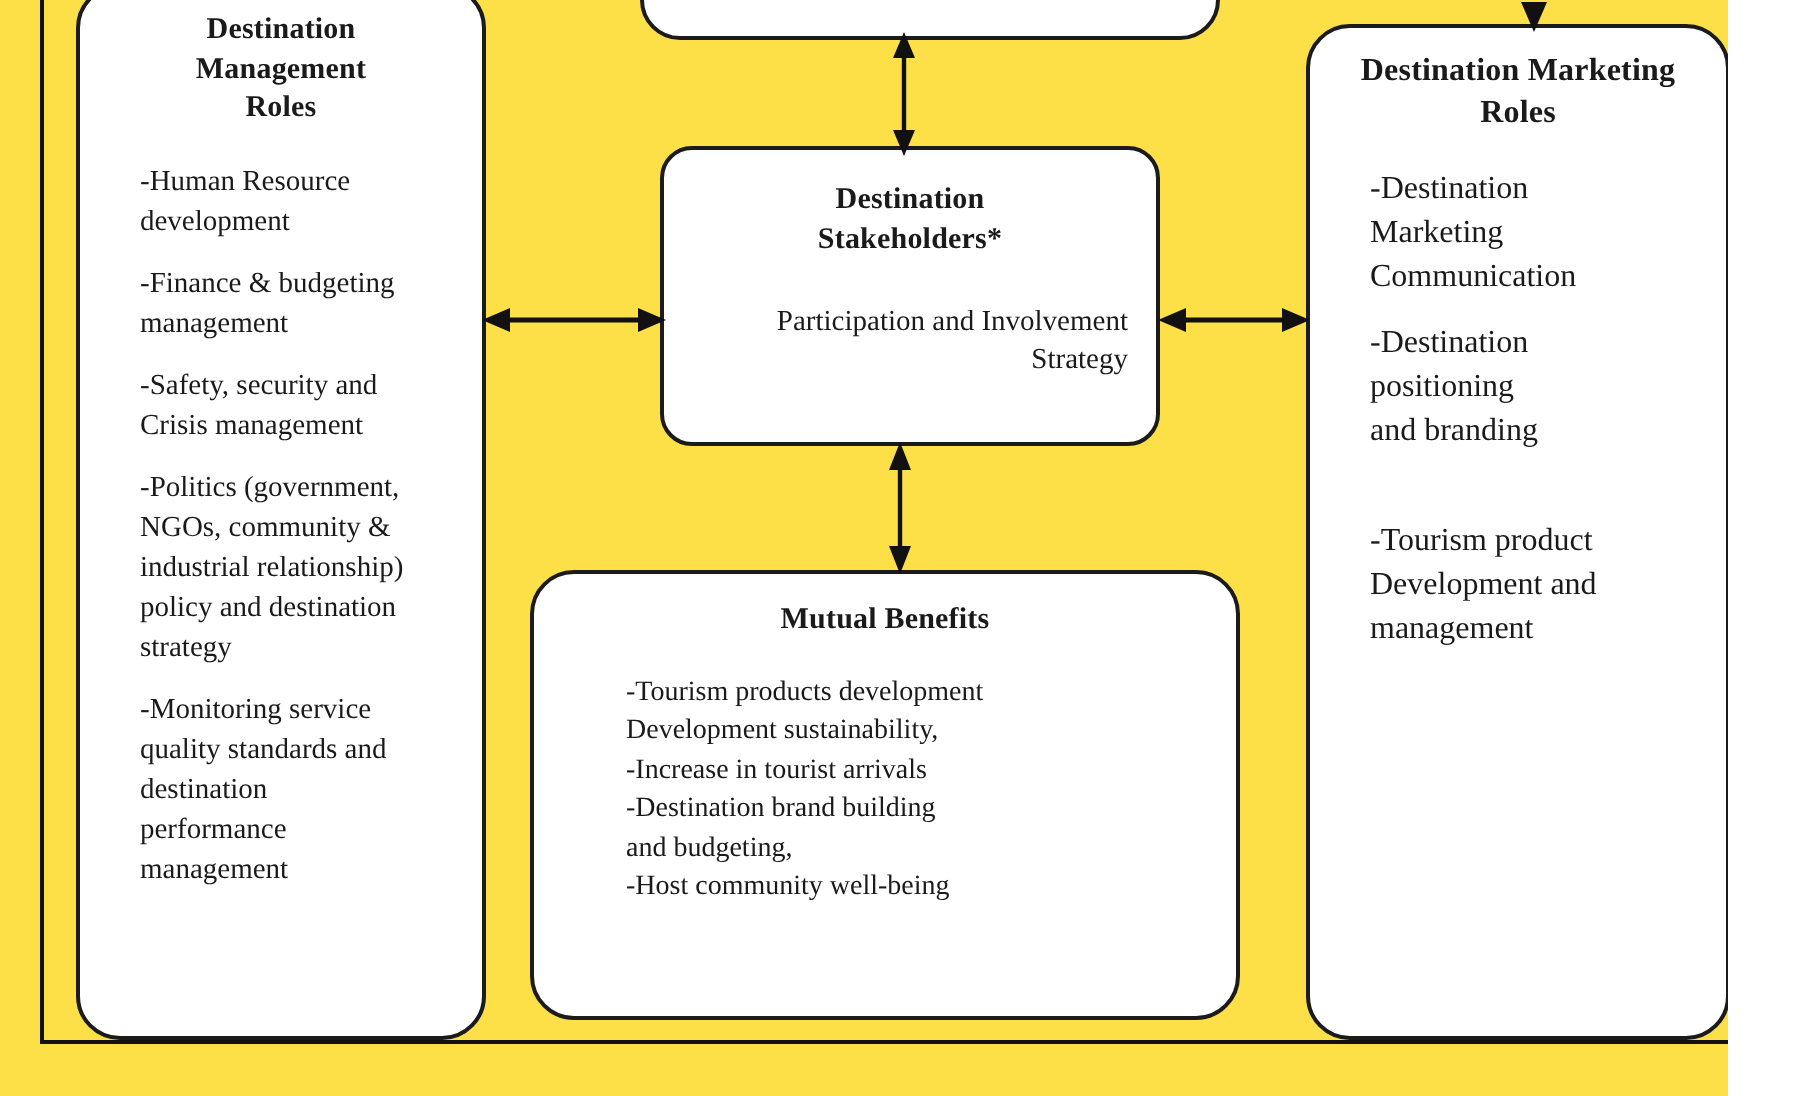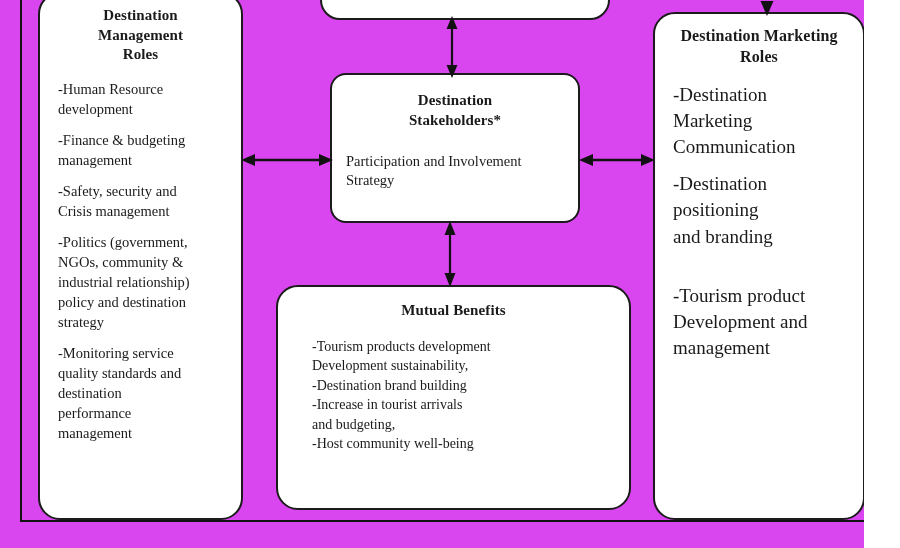--- a/index.html
+++ b/index.html
@@ -9,21 +9,21 @@
     background: #ffffff;
   }
   body {
     font-family: "Liberation Serif", "DejaVu Serif", serif;
     color: #1a1a1a;
   }
   #canvas {
     position: relative;
     width: 864px;
     height: 548px;
-    background: #d946ef;
+    background: #fde047;
     overflow: hidden;
   }
 
   
   .outer-frame {
     position: absolute;
     left: 20px;
     top: -6px;
     width: 865px;
     height: 528px;
@@ -47,21 +47,21 @@
     font-weight: bold;
     font-size: 15px;
     line-height: 1.30;
     letter-spacing: 0.1px;
     margin: 0 0 4px 0;
   }
 
   .node-body {
     font-size: 14.5px;
     line-height: 1.32;
-    margin: 4px;
+    margin: 16px;
   }
 
   .node-body .line {
     display: block;
     white-space: pre-wrap;
   }
   .node-body .gap {
     display: block;
     height: 11px;
   }
@@ -79,21 +79,21 @@
 
   
   #box-marketing {
     left: 653px;
     top: 12px;
     width: 212px;
     height: 508px;
     padding-top: 12px;
   }
   #box-marketing .node-title { font-size: 16px; margin-bottom: 14px; }
-  #box-marketing .node-body { font-size: 19px; line-height: 1.38; }
+  #box-marketing .node-body { font-size: 16px; line-height: 1.38; }
 
   
   #box-top {
     left: 320px;
     top: -70px;
     width: 290px;
     height: 90px;
     border-radius: 20px;
     overflow: hidden;
   }
@@ -103,28 +103,28 @@
     left: 330px;
     top: 73px;
     width: 250px;
     height: 150px;
     border-radius: 16px;
     padding-top: 16px;
   }
   #box-center .node-title { font-size: 15px; margin-bottom: 0; }
   #box-center .node-sub {
     margin-top: 22px;
-    text-align: left;
+    text-align: right;
     font-size: 14.5px;
     line-height: 1.32;
   }
 
   
   #box-benefits {
-    left: 276px;
+    left: 265px;
     top: 285px;
     width: 355px;
     height: 225px;
     border-radius: 22px;
     padding-top: 14px;
   }
   #box-benefits .node-title { font-size: 15px; margin-bottom: 16px; }
   #box-benefits .node-body {
     font-size: 14px;
     line-height: 1.40;
@@ -199,22 +199,22 @@
 Development and
 management</span>
     </div>
   </div>
 
   <div class="node" id="box-benefits">
     <div class="node-title">Mutual Benefits</div>
     <div class="node-body">
       <span class="line">-Tourism products development</span>
       <span class="line">Development sustainability,</span>
+      <span class="line">-Increase in tourist arrivals</span>
       <span class="line">-Destination brand building</span>
-      <span class="line">-Increase in tourist arrivals</span>
       <span class="line">and budgeting,</span>
       <span class="line">-Host community well-being</span>
     </div>
   </div>
 
   <div class="arrow" style="left:442px; top:16px;">
     <svg width="20" height="62" viewBox="0 0 20 62">
       <line x1="10" y1="8" x2="10" y2="54" stroke="#111" stroke-width="2.2"></line>
       <polygon points="10,0 4.5,13 15.5,13" fill="#111"></polygon>
       <polygon points="10,62 4.5,49 15.5,49" fill="#111"></polygon>

